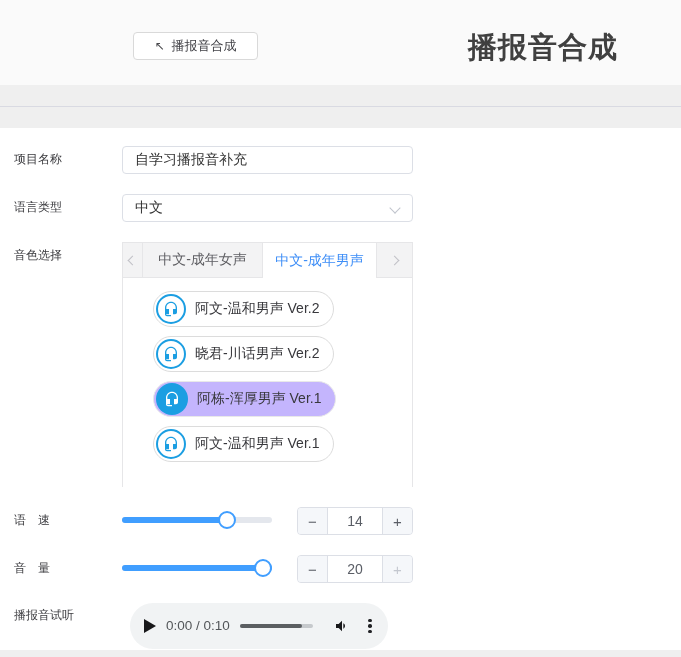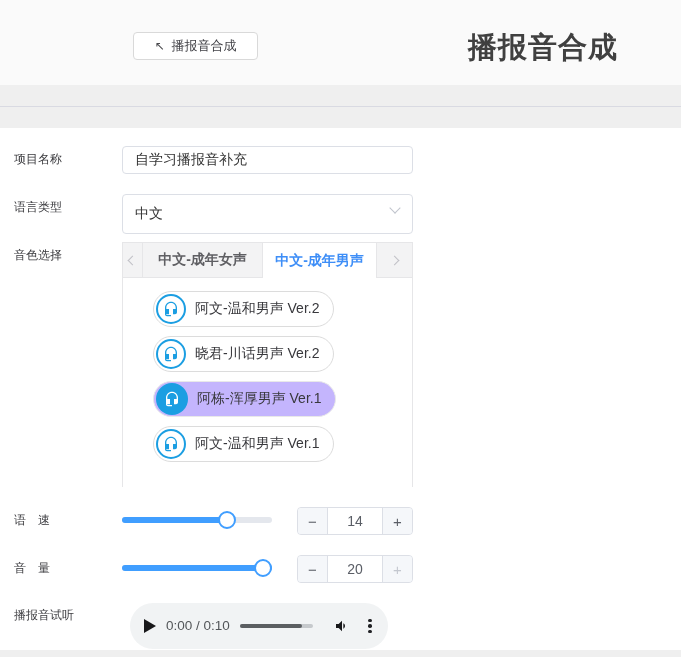--- a/index.html
+++ b/index.html
@@ -22,30 +22,30 @@
   .content { position:absolute; top:128px; left:0; width:681px; height:522px; background:#fff; }
   .bottom-strip { position:absolute; bottom:0; left:0; width:681px; height:7px; background:#efefef; }
 
   
   .fld-label { position:absolute; left:14px; font-size:12px; color:#3a3a3e; height:16px; line-height:16px; white-space:pre; }
 
   
   .text-input { position:absolute; left:122px; width:291px; height:28px; border:1px solid #dcdfe6;
     border-radius:4px; background:#fff; font-size:14px; color:#333; padding:0 12px;
     font-family:"Liberation Sans","DejaVu Sans",sans-serif; outline:none; }
-  .select-box { position:absolute; left:122px; width:291px; height:40px; border:1px solid #dcdfe6;
+  .select-box { position:absolute; left:122px; width:291px; height:28px; border:1px solid #dcdfe6;
     border-radius:4px; background:#fff; display:flex; align-items:center; padding:0 12px;
     font-size:14px; color:#333; cursor:pointer; }
   .chev-down { position:absolute; right:13px; top:9px; width:8px; height:8px;
     border-right:1.5px solid #c0c4cc; border-bottom:1.5px solid #c0c4cc; transform:rotate(45deg); }
 
   
   .voice-panel { position:absolute; left:122px; top:242px; width:291px; height:245px;
     border:1px solid #e6e6e8; background:#fff; }
-  .tabbar { display:flex; height:35px;font-weight:bold; }
+  .tabbar { display:flex; height:35px; }
   .tab-prev, .tab-next { background:#f3f3f4; border-bottom:1px solid #e6e6e8; display:flex;
     align-items:center; justify-content:center; cursor:pointer; }
   .tab-prev { width:20px; border-right:1px solid #e6e6e8; }
   .tab-next { flex:1; }
   .chev-l, .chev-r { width:7px; height:7px; border-top:1.5px solid #c1c1c6; border-right:1.5px solid #c1c1c6; }
   .chev-l { transform:rotate(-135deg); }
   .chev-r { transform:rotate(45deg); }
   .tab { display:flex; align-items:center; justify-content:center; font-size:14px; cursor:pointer; }
   .tab-inactive { width:120px; background:#f3f3f4; color:#5f5f63; border-right:1px solid #e6e6e8;
     border-bottom:1px solid #e6e6e8; }

